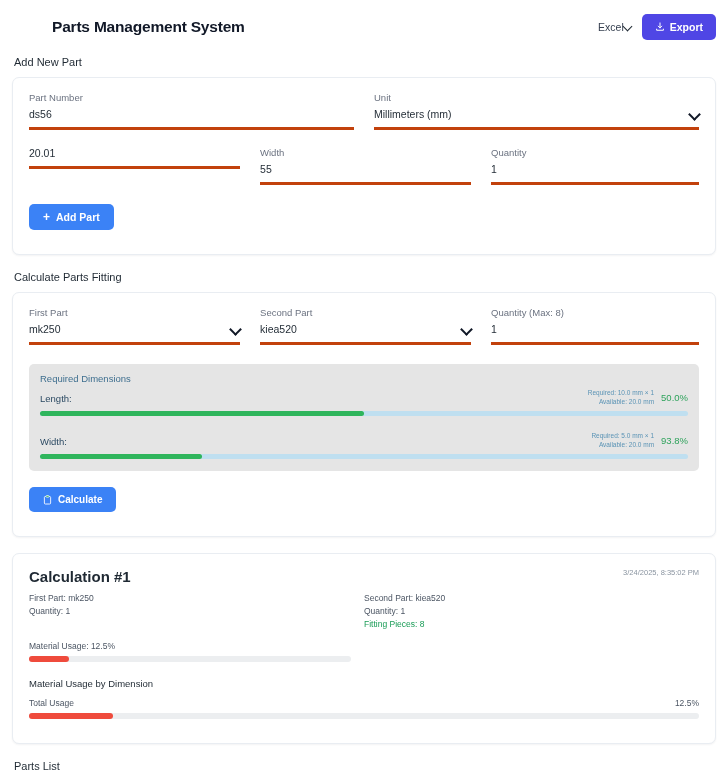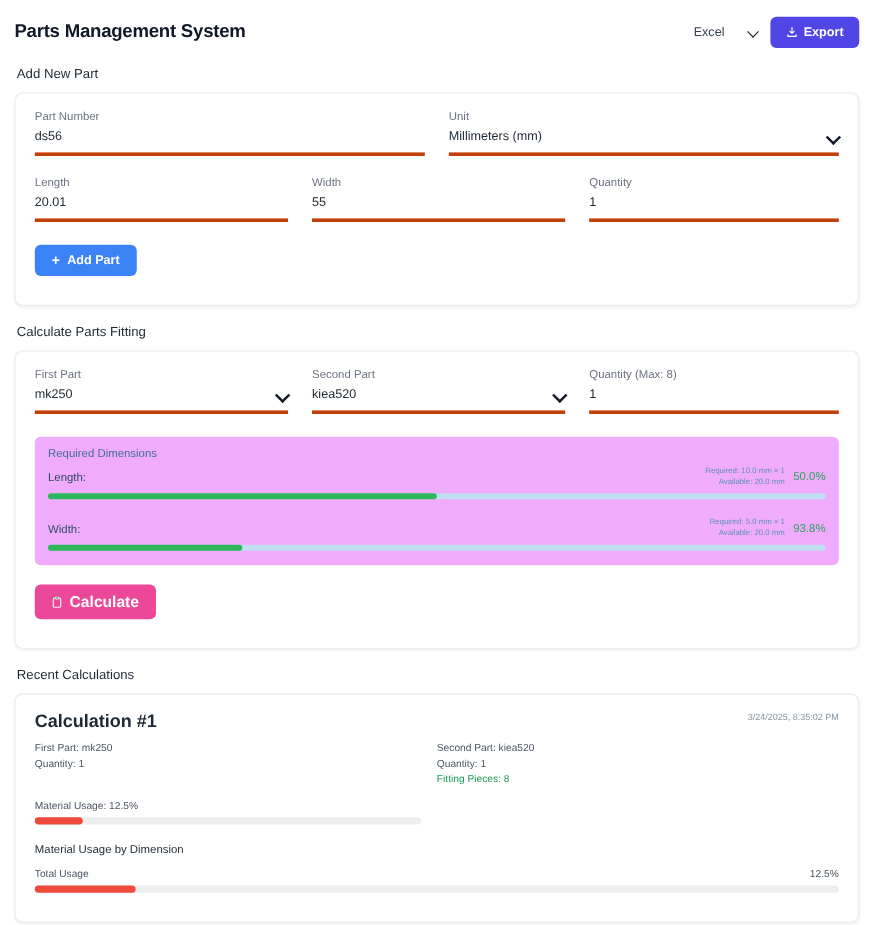--- a/index.html
+++ b/index.html
@@ -9,25 +9,26 @@
     font-family: "Liberation Sans", sans-serif;
     color: #1f2933;
     overflow: hidden;
   }
   .page { width: 728px; padding: 0 12px; }
 
   
   .topbar {
     display: flex; align-items: center; justify-content: space-between;
     padding: 14px 0 10px 0;
+    margin-left: 40px;
   }
   .app-title { font-size: 15.5px; font-weight: bold; letter-spacing: -.2px; color: #111827; }
   .topbar-right { display: flex; align-items: center; gap: 10px; }
   .format-select {
-    display: flex; align-items: center; gap: 20px;
+    display: flex; align-items: center; gap: 0;
     font-size: 10.5px; color: #374151; cursor: pointer;
   }
   .caret { width: 8px; height: 8px; display: inline-block; position: relative; }
   .caret::before {
     content: ""; position: absolute; left: 0; top: 0;
     width: 6px; height: 6px;
     border-right: 1.8px solid #1f2933; border-bottom: 1.8px solid #1f2933;
     transform: rotate(45deg);
   }
   .btn-export {
@@ -77,21 +78,21 @@
     margin-top: 16px;
     background: #3b82f6; color: #fff;
     border: none; border-radius: 5px;
     padding: 7px 14px; font-size: 10.5px; font-weight: bold;
     font-family: "Liberation Sans", sans-serif; cursor: pointer;
   }
   .plus { font-size: 12px; line-height: 1; font-weight: bold; }
 
   
   .req-panel {
-    background: #f0abfc;
+    background: #e5e5e5;
     border-radius: 5px;
     padding: 9px 11px 12px 11px;
     margin-top: 16px;
   }
   .req-title { font-size: 9.5px; color: #3f6f8f; margin-bottom: 9px; }
   .dim-block { margin-bottom: 8px; }
   .dim-label { font-size: 9.5px; color: #2c4a63; margin-bottom: 5px; }
   .dim-bar-row { display: flex; align-items: flex-start; gap: 0; }
   .bar-track {
     flex: 1; height: 5px; border-radius: 3px;
@@ -105,23 +106,23 @@
     position: absolute; right: 0; top: -22px;
     display: flex; align-items: center; gap: 7px;
     white-space: nowrap;
   }
   .meta-lines { text-align: right; }
   .meta-line { font-size: 6.5px; color: #5a93b5; line-height: 1.35; }
   .meta-pct { font-size: 9.5px; color: #2fa35c; }
   .btn-calc {
     display: inline-flex; align-items: center; gap: 6px;
     margin-top: 16px;
-    background: #ec4899; color: #fff;
+    background: #3b82f6; color: #fff;
     border: none; border-radius: 5px;
-    padding: 7px 14px; font-size: 13px; font-weight: bold;
+    padding: 7px 14px; font-size: 10px; font-weight: bold;
     font-family: "Liberation Sans", sans-serif; cursor: pointer;
   }
   .calc-icon { width: 9px; height: 10px; display: block; }
 
   
   .calc-head { display: flex; justify-content: space-between; align-items: flex-start; }
   .calc-name { font-size: 15px; font-weight: bold; color: #1f2933; }
   .calc-time { font-size: 7.5px; color: #8a94a0; }
   .calc-cols { display: flex; margin-top: 7px; }
   .calc-col { flex: 1; }
@@ -188,21 +189,20 @@
         <div class="field-label">Unit</div>
         <div class="field-value-wrap">
           <span class="field-value">Millimeters (mm)</span>
           <span class="sel-caret"></span>
         </div>
       </div>
     </div>
 
     <div class="form-row second">
       <div class="field half">
-        <div class="field-label">Length</div>
         <div class="field-value-wrap">
           <span class="field-value">20.01</span>
         </div>
       </div>
       <div class="field half">
         <div class="field-label">Width</div>
         <div class="field-value-wrap">
           <span class="field-value">55</span>
         </div>
       </div>
@@ -284,21 +284,20 @@
 
     <button class="btn-calc">
       <svg class="calc-icon" viewBox="0 0 14 16">
         <rect x="2" y="2.4" width="10" height="12" rx="1.6" fill="none" stroke="#ffffff" stroke-width="1.4"></rect>
         <rect x="4.6" y="0.9" width="4.8" height="2.6" rx="1" fill="#17a34a" stroke="#ffffff" stroke-width="1.2"></rect>
       </svg>
       <span>Calculate</span>
     </button>
   </div>
 
-  <div class="section-title">Recent Calculations</div>
   <div class="card">
 
     <div class="calc-head">
       <div class="calc-name">Calculation #1</div>
       <div class="calc-time">3/24/2025, 8:35:02 PM</div>
     </div>
 
     <div class="calc-cols">
       <div class="calc-col">
         <div class="calc-line">First Part: mk250</div>

